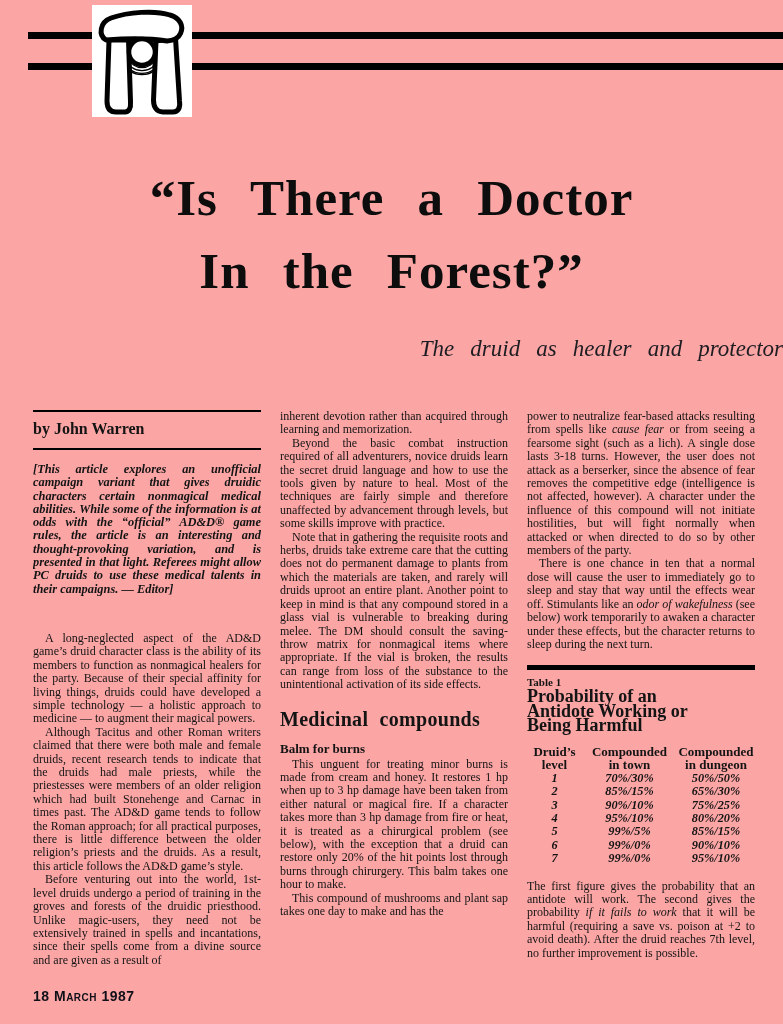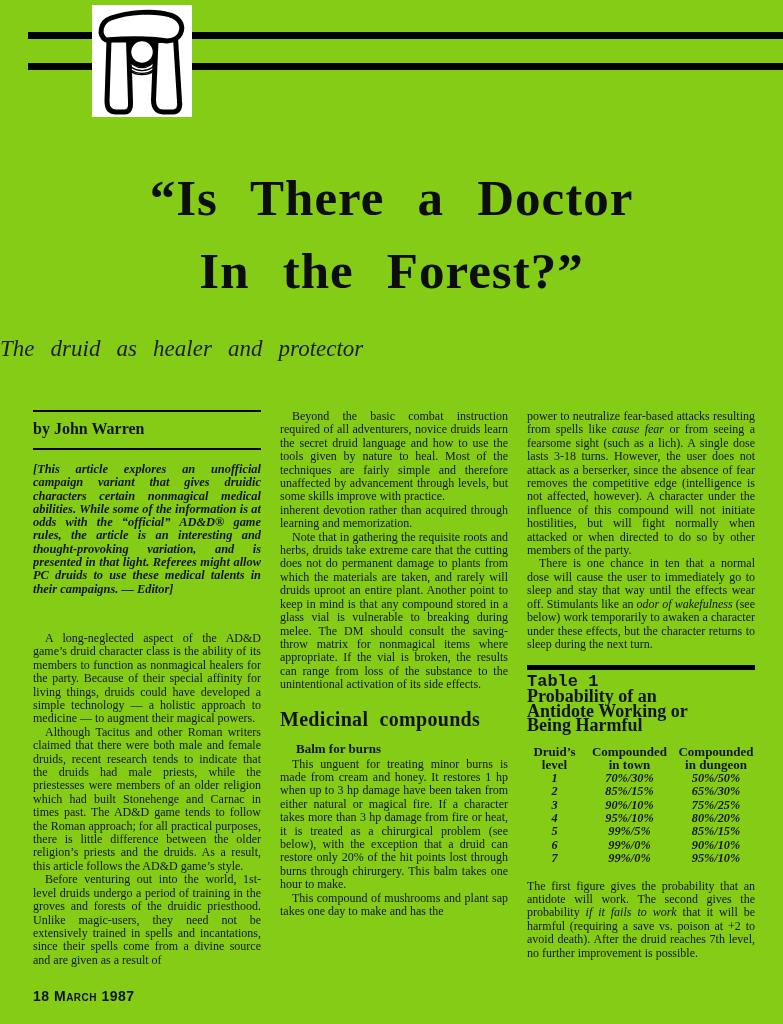--- a/index.html
+++ b/index.html
@@ -1,35 +1,35 @@
 <!DOCTYPE html>
 <html><head>
 <meta charset="utf-8">
 <style>
   html,body { margin:0; padding:0; background:#e8e8e8; }
   .page {
-    position:relative; width:783px; height:1024px; background:#84cc16;
+    position:relative; width:783px; height:1024px; background:#fca5a5;
     margin:0 auto; overflow:hidden; color:#141414;
     font-family:"Liberation Serif", serif;
   }
   
   .rule { position:absolute; left:28px; right:0; height:7px; background:#000; }
   .rule1 { top:32px; }
   .rule2 { top:63px; }
   .dolmen { position:absolute; left:92px; top:5px; width:100px; height:112px; background:#fff; }
 
   
   .title {
     position:absolute; top:162px; left:0; right:0; margin:0;
     text-align:center; font-weight:bold; font-size:51px; line-height:73px;
     letter-spacing:1px; word-spacing:0.38em; color:#0d0d0d;
   }
   .title .tline { display:block; }
   .subtitle {
-    position:absolute; top:336px; left:0; right:8px; text-align:left;
+    position:absolute; top:336px; left:0; right:0; text-align:right;
     font-style:italic; font-size:23px; word-spacing:0.45em; color:#1d1d22;
   }
 
   
   .columns {
     position:absolute; top:410px; left:33px; width:722px; height:578px;
     display:flex; gap:19px;justify-content:center;
   }
   .col { width:228px; overflow:hidden; }
 
@@ -43,25 +43,25 @@
     font-size:12.4px; line-height:13.3px; text-align:justify;
   }
   .body-para {
     margin:0; font-size:12px; line-height:13.4px; text-align:justify;
   }
   .body-para.indent { text-indent:12px; }
   .section-heading {
     margin:16px 0 8px 0; font-size:20px; font-weight:bold;
     word-spacing:0.3em; letter-spacing:0.3px;
   }
-  .compound-heading { margin:10px 0 1px 16px; font-size:13px; font-weight:bold; }
+  .compound-heading { margin:10px 0 1px 0; font-size:13px; font-weight:bold; }
 
   
   .table-block { margin-top:14px; border-top:5px solid #000; padding-top:5px; }
-  .table-label { font-weight:bold; font-size:17px; line-height:14px;font-family:Liberation Mono, monospace; }
+  .table-label { font-weight:bold; font-size:11px; line-height:14px; }
   .table-title { font-weight:bold; font-size:18px; line-height:14.5px; margin-bottom:12px; width:200px; }
   .thead, .trow { display:grid; grid-template-columns:55px 95px 78px; }
   .thead { font-weight:bold; font-size:13px; line-height:13.5px; }
   .thead .hc { text-align:center; white-space:nowrap; }
   .trow { font-weight:bold; font-style:italic; font-size:12.3px; line-height:13.4px; }
   .trow span { text-align:center; }
   .note-para { margin-top:14px; }
 
   .footer {
     position:absolute; left:33px; top:988px;
@@ -109,22 +109,22 @@
       <p class="editor-note">[This article explores an unofficial campaign variant that gives druidic characters certain nonmagical medical abilities. While some of the information is at odds with the “official” AD&amp;D® game rules, the article is an interesting and thought-provoking variation, and is presented in that light. Referees might allow PC druids to use these medical talents in their campaigns. — Editor]</p>
       <div>
           <p class="body-para indent"><span>A long-neglected aspect of the AD&amp;D game’s druid character class is the ability of its members to function as nonmagical healers for the party. Because of their special affinity for living things, druids could have developed a simple technology — a holistic approach to medicine — to augment their magical powers.</span></p>
           <p class="body-para indent"><span>Although Tacitus and other Roman writers claimed that there were both male and female druids, recent research tends to indicate that the druids had male priests, while the priestesses were members of an older religion which had built Stonehenge and Carnac in times past. The AD&amp;D game tends to follow the Roman approach; for all practical purposes, there is little difference between the older religion’s priests and the druids. As a result, this article follows the AD&amp;D game’s style.</span></p>
           <p class="body-para indent"><span>Before venturing out into the world, 1st-level druids undergo a period of training in the groves and forests of the druidic priesthood. Unlike magic-users, they need not be extensively trained in spells and incantations, since their spells come from a divine source and are given as a result of</span></p>
         </div>
     </div>
 
     <div class="col">
       <div>
+          <p class="body-para"><span>inherent devotion rather than acquired through learning and memorization.</span></p>
           <p class="body-para indent"><span>Beyond the basic combat instruction required of all adventurers, novice druids learn the secret druid language and how to use the tools given by nature to heal. Most of the techniques are fairly simple and therefore unaffected by advancement through levels, but some skills improve with practice.</span></p>
-          <p class="body-para"><span>inherent devotion rather than acquired through learning and memorization.</span></p>
           <p class="body-para indent"><span>Note that in gathering the requisite roots and herbs, druids take extreme care that the cutting does not do permanent damage to plants from which the materials are taken, and rarely will druids uproot an entire plant. Another point to keep in mind is that any compound stored in a glass vial is vulnerable to breaking during melee. The DM should consult the saving-throw matrix for nonmagical items where appropriate. If the vial is broken, the results can range from loss of the substance to the unintentional activation of its side effects.</span></p>
           <h2 class="section-heading">Medicinal compounds</h2>
           <h3 class="compound-heading">Balm for burns</h3>
           <p class="body-para indent"><span>This unguent for treating minor burns is made from cream and honey. It restores 1 hp when up to 3 hp damage have been taken from either natural or magical fire. If a character takes more than 3 hp damage from fire or heat, it is treated as a chirurgical problem (see below), with the exception that a druid can restore only 20% of the hit points lost through burns through chirurgery. This balm takes one hour to make.</span></p>
           <p class="body-para indent"><span>This compound of mushrooms and plant sap takes one day to make and has the</span></p>
         </div>
     </div>
 
     <div class="col">
       <div>

